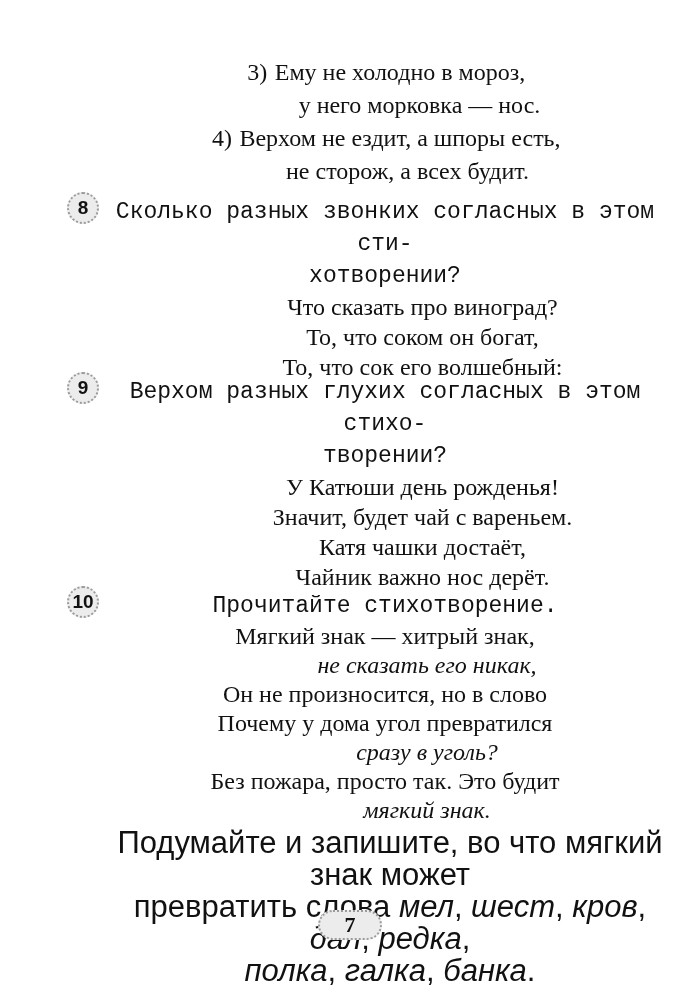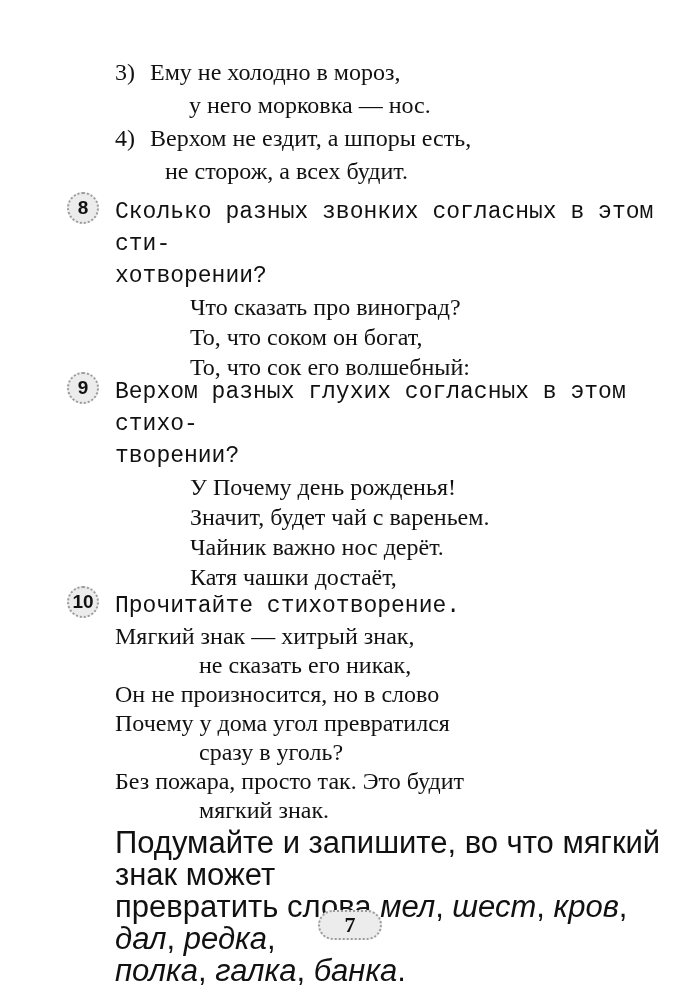--- a/index.html
+++ b/index.html
@@ -4,20 +4,21 @@
 <style>
   html, body { margin:0; padding:0; background:#ffffff; }
   .page {
     position:relative;
     width:700px; height:1000px;
     background:#ffffff;
     color:#111111;
     font-family:"Liberation Serif","DejaVu Serif",serif;
     overflow:hidden;
     box-sizing:border-box;
+    text-align:center;
   }
   
   .riddles {
     padding-top:56px;
     margin-left:115px;
     margin-right:50px;
     font-size:24px;
     line-height:33px;
   }
   .riddle-line .num { display:inline-block; width:35px; }
@@ -38,21 +39,21 @@
     font-family:"Liberation Sans","DejaVu Sans",sans-serif;
     font-weight:bold; font-size:19px; color:#111;
     box-sizing:border-box;
   }
   .prompt {
     font-family:Liberation Mono, monospace;
     font-size:23px; line-height:32px;
   }
   .poem { font-size:24px; line-height:30px; margin-left:75px; white-space:nowrap; }
   .poem-10 { margin-left:0; line-height:29px; }
-  .poem-10 .hang { margin-left:84px; }
+  .poem-10 .hang { margin-left:84px;font-style:italic; }
   
   .instruction {
     margin:2px 35px 0 115px;
     font-family:"Liberation Sans","DejaVu Sans",sans-serif;
     font-size:31px; line-height:32px;
   }
   .instruction .it { font-style:italic; }
   
   .footer-badge {
     position:absolute; top:910px; left:50%;
@@ -100,24 +101,24 @@
     </div>
   </section>
 
   <section class="exercise ex-9">
     <div class="badge">9</div>
     <div class="prompt">
       <div>Верхом разных глухих согласных в этом стихо-</div>
       <div>творении?</div>
     </div>
     <div class="poem">
-      <div>У Почему день рожденья!</div>
+      <div>У Катюши день рожденья!</div>
       <div>Значит, будет чай с вареньем.</div>
+      <div>Катя чашки достаёт,</div>
       <div>Чайник важно нос дерёт.</div>
-      <div>Катя чашки достаёт,</div>
     </div>
   </section>
 
   <section class="exercise ex-10">
     <div class="badge">10</div>
     <div class="prompt">
       <div>Прочитайте стихотворение.</div>
     </div>
     <div class="poem poem-10">
       <div>Мягкий знак — хитрый знак,</div>

